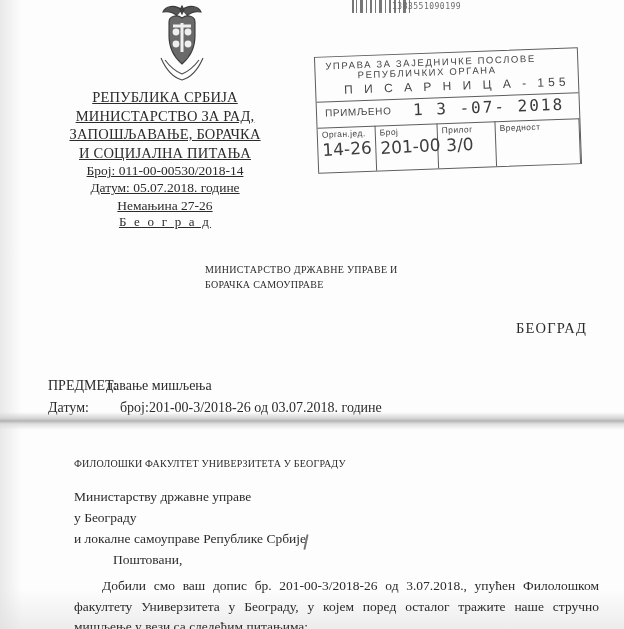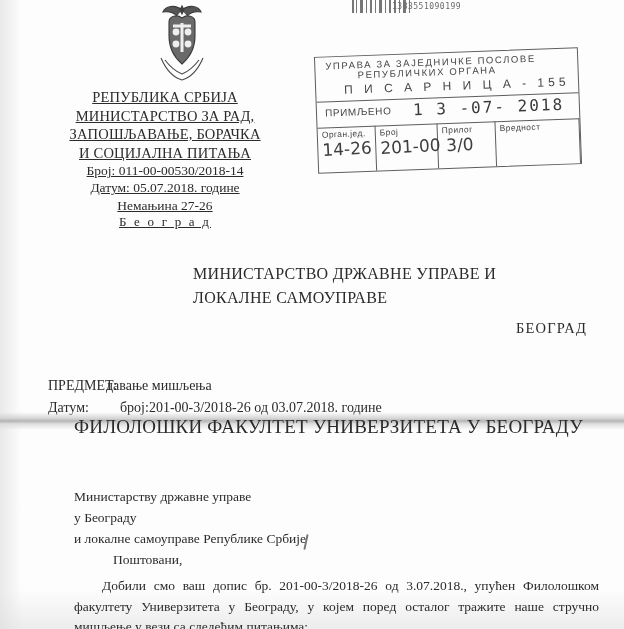--- a/index.html
+++ b/index.html
@@ -158,23 +158,23 @@
     width: 60px; height: 14px;
   }
   .barcode i {
     position: absolute; top: 0; height: 13px;
     background: #777;
   }
 
   
   .addressee {
     position: absolute;
-    left: 193px;
+    left: 205px;
     top: 262px;
-    font-size: 16px;
+    font-size: 10px;
     line-height: 1.5;
     letter-spacing: .3px;
   }
   .city {
     position: absolute;
     left: 516px;
     top: 320px;
     font-size: 14.5px;
     letter-spacing: 1.2px;
   }
@@ -187,22 +187,22 @@
     font-size: 14px;
     line-height: 1.6;
   }
   .subject .lbl { display: inline-block; width: 58px; }
   .subject .val2 { display: inline-block; padding-left: 14px; }
 
   
   .doc2-title {
     position: absolute;
     left: 74px;
-    top: 416px;
-    font-size: 19px;
+    top: 458px;
+    font-size: 10px;
     letter-spacing: .2px;
   }
   .doc2-to {
     position: absolute;
     left: 74px;
     top: 487px;
     font-size: 13.5px;
     line-height: 1.55;
   }
   .doc2-greet {
@@ -298,21 +298,21 @@
     <div class="l3">ЗАПОШЉАВАЊЕ, БОРАЧКА</div>
     <div class="l4">И СОЦИЈАЛНА ПИТАЊА</div>
     <div class="small">Број: 011-00-00530/2018-14</div>
     <div class="small">Датум: 05.07.2018. године</div>
     <div class="small">Немањина 27-26</div>
     <div class="spaced">Б е о г р а д</div>
   </div>
 
   <div class="addressee">
     <div>МИНИСТАРСТВО ДРЖАВНЕ УПРАВЕ И</div>
-    <div>ЛОКАЛНЕ САМОУПРАВЕ</div>
+    <div>БОРАЧКА САМОУПРАВЕ</div>
   </div>
   <div class="city">БЕОГРАД</div>
 
   <div class="subject">
     <div>
       <span class="lbl">ПРЕДМЕТ:</span><span>давање мишљења</span>
     </div>
     <div>
       <span class="lbl">Датум:</span><span class="val2">број:201-00-3/2018-26 од 03.07.2018. године</span>
     </div>

